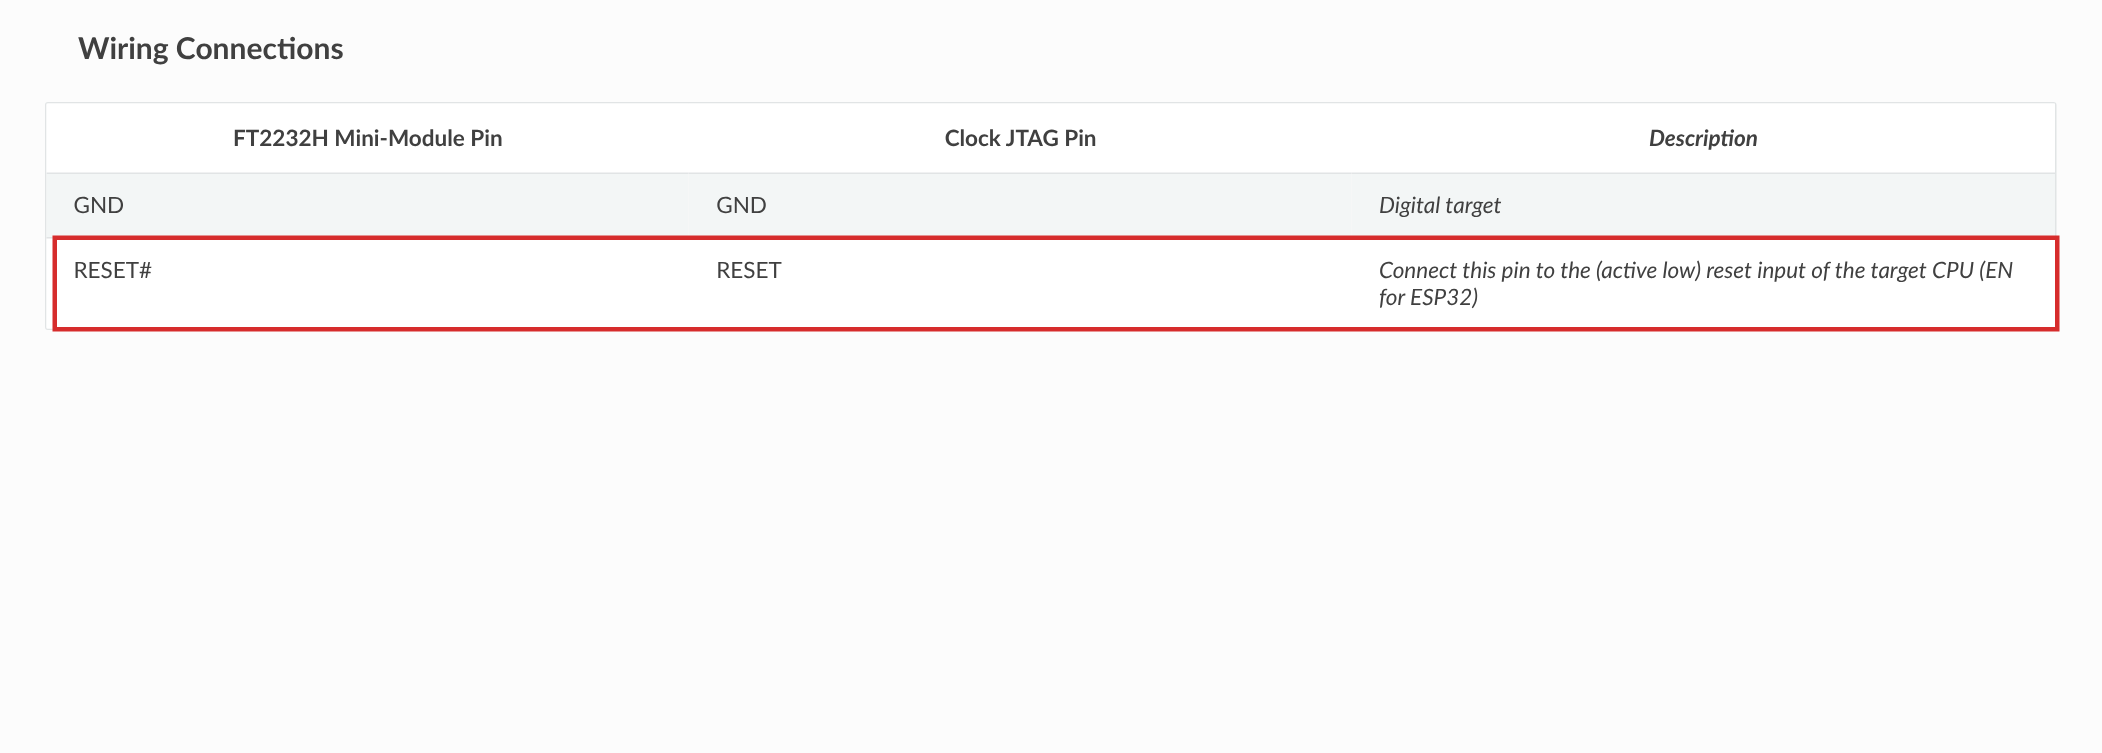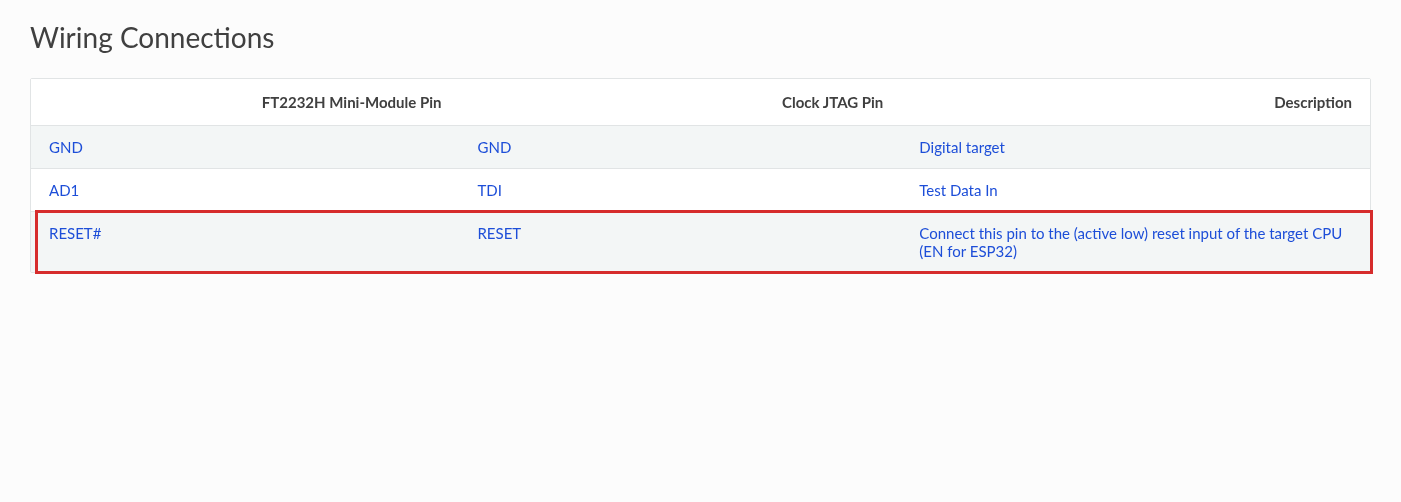--- a/index.html
+++ b/index.html
@@ -7,65 +7,66 @@
       margin: 0;
       padding: 0;
     }
     body {
       font-family: 'Lato', 'Helvetica Neue', Helvetica, Arial, sans-serif;
       background: #fcfcfc;
       color: #404040;
       padding: 20px 30px;
     }
     h2 {
-      font-size: 28px;
-      font-weight: 400;
+      font-size: 20px;
+      font-weight: 700;
       color: #404040;
       margin-bottom: 24px;
       font-family: 'Lato', sans-serif;
+      margin-left: 22px;
     }
     .table-wrapper {
       border: 1px solid #e1e4e5;
       border-radius: 2px;
       overflow: visible;
       position: relative;
     }
     table {
       width: 100%;
       border-collapse: collapse;
       font-size: 15px;
     }
     thead tr {
       background: #ffffff;
     }
     th {
-      text-align: right;
+      text-align: center;
       padding: 14px 18px;
       font-weight: 700;
       color: #404040;
       border-bottom: 1px solid #e1e4e5;
     }
     tbody tr:nth-child(odd) {
       background: #f3f6f6;
     }
     tbody tr:nth-child(even) {
       background: #ffffff;
     }
     td {
       padding: 12px 18px;
-      color: #1d4ed8;
+      color: #404040;
       border-bottom: 1px solid #e1e4e5;
       vertical-align: top;
     }
     tbody tr:last-child td {
       border-bottom: none;
     }
     th:nth-child(1), td:nth-child(1) { width: 32%; }
     th:nth-child(2), td:nth-child(2) { width: 33%; }
-    th:nth-child(3), td:nth-child(3) { width: 35%; }
+    th:nth-child(3), td:nth-child(3) { width: 35%; font-style: italic; }
 
     .highlight-box {
       position: absolute;
       border: 3px solid #d62c2c;
       pointer-events: none;
       bottom: -2px;
       left: 4px;
       right: -3px;
       height: 64px;
     }
@@ -84,25 +85,20 @@
         <th>Description</th>
       </tr>
     </thead>
     <tbody>
       <tr>
         <td>GND</td>
         <td>GND</td>
         <td>Digital target</td>
       </tr>
       <tr>
-        <td>AD1</td>
-        <td>TDI</td>
-        <td>Test Data In</td>
-      </tr>
-      <tr>
         <td>RESET#</td>
         <td>RESET</td>
         <td>Connect this pin to the (active low) reset input of the target CPU (EN for ESP32)</td>
       </tr>
     </tbody>
   </table>
   <div class="highlight-box"></div>
 </div>
 
 </body></html>

